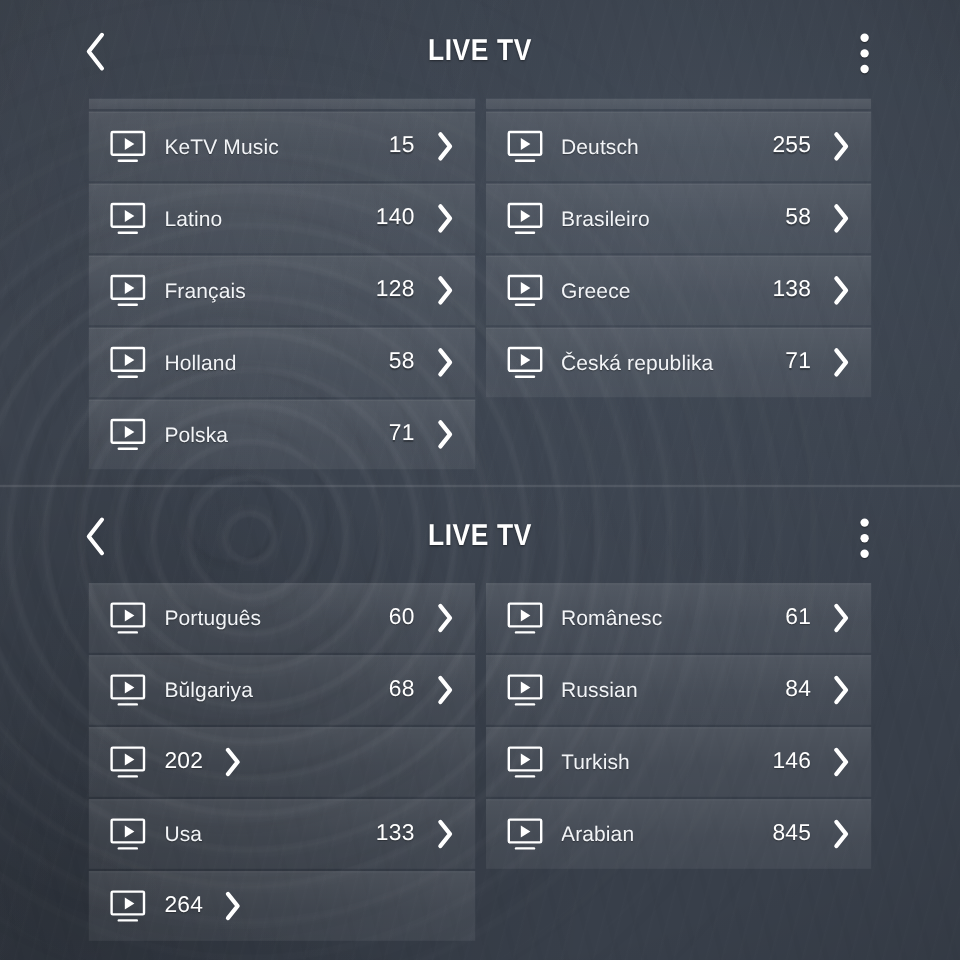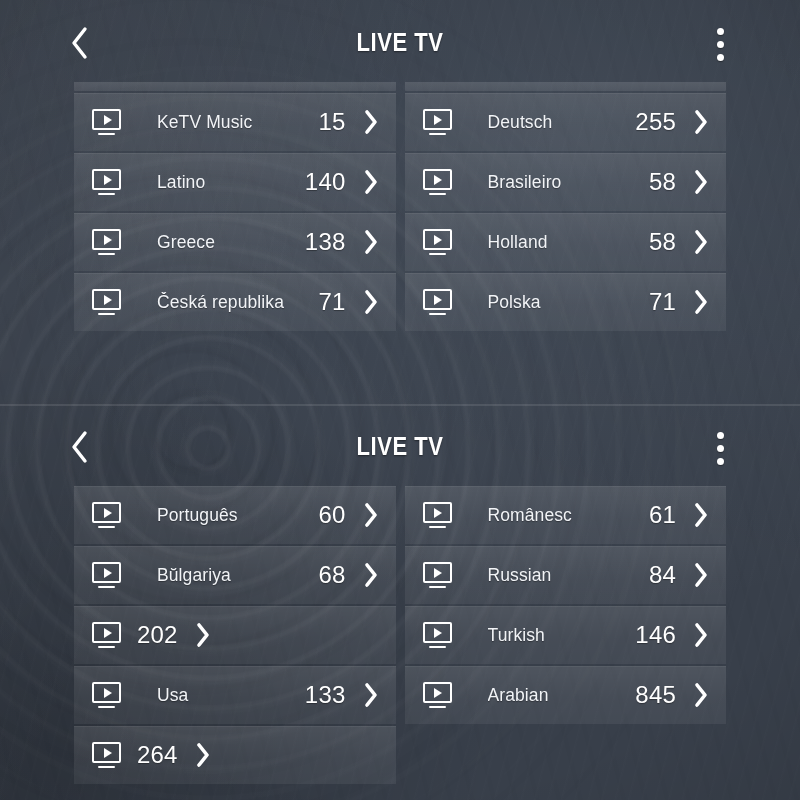--- a/index.html
+++ b/index.html
@@ -238,28 +238,27 @@
     flex: 1 1 auto;
     color: #f2f4f7;
     font-family: "Liberation Sans Narrow", "Liberation Sans", sans-serif;
     font-size: 17.5px;
     font-weight: 400;
     letter-spacing: 0.1px;
     white-space: nowrap;
     overflow: hidden;
     text-overflow: ellipsis;
     text-shadow: 0 1px 1px rgba(0,0,0,0.35);
-    margin-left: 20px;
   }
 
   .row-count {
     flex: 0 0 auto;
     color: #ffffff;
     font-family: "Liberation Sans Narrow", "Liberation Sans", sans-serif;
-    font-size: 24px;
+    font-size: 19px;
     font-weight: 400;
     letter-spacing: 0.2px;
     text-align: left;
     margin-right: 14px;
     text-shadow: 0 1px 1px rgba(0,0,0,0.35);
   }
 
   .chevron {
     flex: 0 0 auto;
     width: 22px;
@@ -368,20 +367,35 @@
               </svg>
             </div>
           </div>
           <div class="row">
             <div class="tv-icon">
               <div class="screen-box">
                 <div class="play"></div>
               </div>
               <div class="stand"></div>
             </div>
+            <div class="row-label">Français</div>
+            <div class="row-count">128</div>
+            <div class="chevron">
+              <svg width="16" height="26" viewBox="0 0 16 26" aria-hidden="true">
+                <path d="M4 3 L12 13 L4 23" fill="none" stroke="#ffffff" stroke-width="3.6" stroke-linecap="round" stroke-linejoin="round"></path>
+              </svg>
+            </div>
+          </div>
+          <div class="row">
+            <div class="tv-icon">
+              <div class="screen-box">
+                <div class="play"></div>
+              </div>
+              <div class="stand"></div>
+            </div>
             <div class="row-label">Greece</div>
             <div class="row-count">138</div>
             <div class="chevron">
               <svg width="16" height="26" viewBox="0 0 16 26" aria-hidden="true">
                 <path d="M4 3 L12 13 L4 23" fill="none" stroke="#ffffff" stroke-width="3.6" stroke-linecap="round" stroke-linejoin="round"></path>
               </svg>
             </div>
           </div>
           <div class="row">
             <div class="tv-icon">

